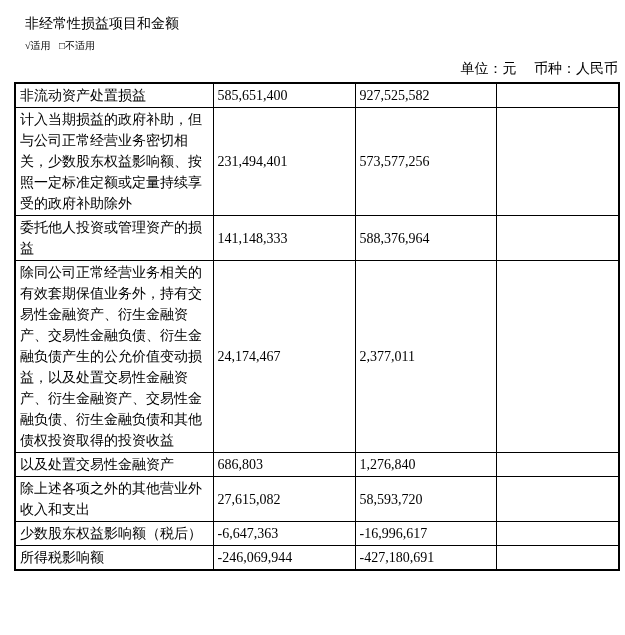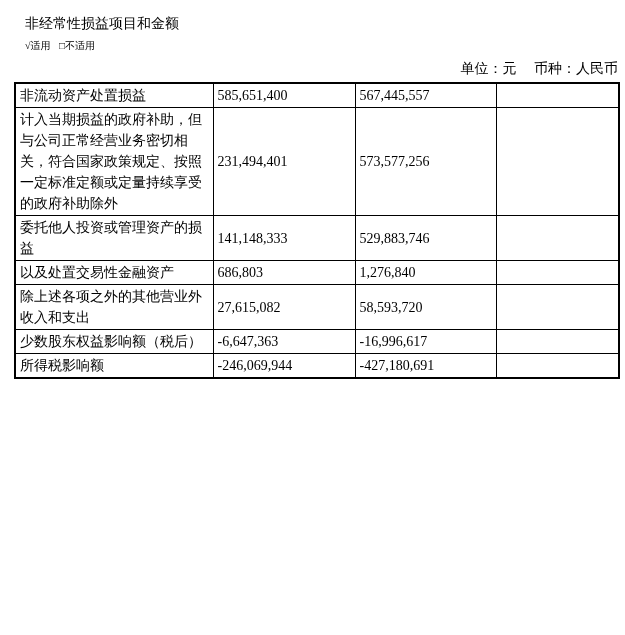--- a/index.html
+++ b/index.html
@@ -63,38 +63,44 @@
       <col style="width:198px">
       <col style="width:142px">
       <col style="width:141px">
       <col style="width:123px">
     </colgroup>
     <tbody>
 
       <tr class="single">
         <td class="item">非流动资产处置损益</td>
         <td class="num">585,651,400</td>
-        <td class="num">567,445,557</td>
+        <td class="num">927,525,582</td>
         <td class="note"></td>
       </tr>
 
       <tr>
-        <td class="item">计入当期损益的政府补助，但与公司正常经营业务密切相关，符合国家政策规定、按照一定标准定额或定量持续享受的政府补助除外</td>
+        <td class="item">计入当期损益的政府补助，但与公司正常经营业务密切相关，少数股东权益影响额、按照一定标准定额或定量持续享受的政府补助除外</td>
         <td class="num">231,494,401</td>
         <td class="num">573,577,256</td>
         <td class="note"></td>
       </tr>
 
       <tr>
         <td class="item">委托他人投资或管理资产的损益</td>
         <td class="num">141,148,333</td>
-        <td class="num">529,883,746</td>
+        <td class="num">588,376,964</td>
         <td class="note"></td>
       </tr>
 
+      <tr>
+        <td class="item">除同公司正常经营业务相关的有效套期保值业务外，持有交易性金融资产、衍生金融资产、交易性金融负债、衍生金融负债产生的公允价值变动损益，以及处置交易性金融资产、衍生金融资产、交易性金融负债、衍生金融负债和其他债权投资取得的投资收益</td>
+        <td class="num">24,174,467</td>
+        <td class="num">2,377,011</td>
+        <td class="note"></td>
+      </tr>
 
       <tr class="single">
         <td class="item">以及处置交易性金融资产</td>
         <td class="num">686,803</td>
         <td class="num">1,276,840</td>
         <td class="note"></td>
       </tr>
 
 
       <tr>

